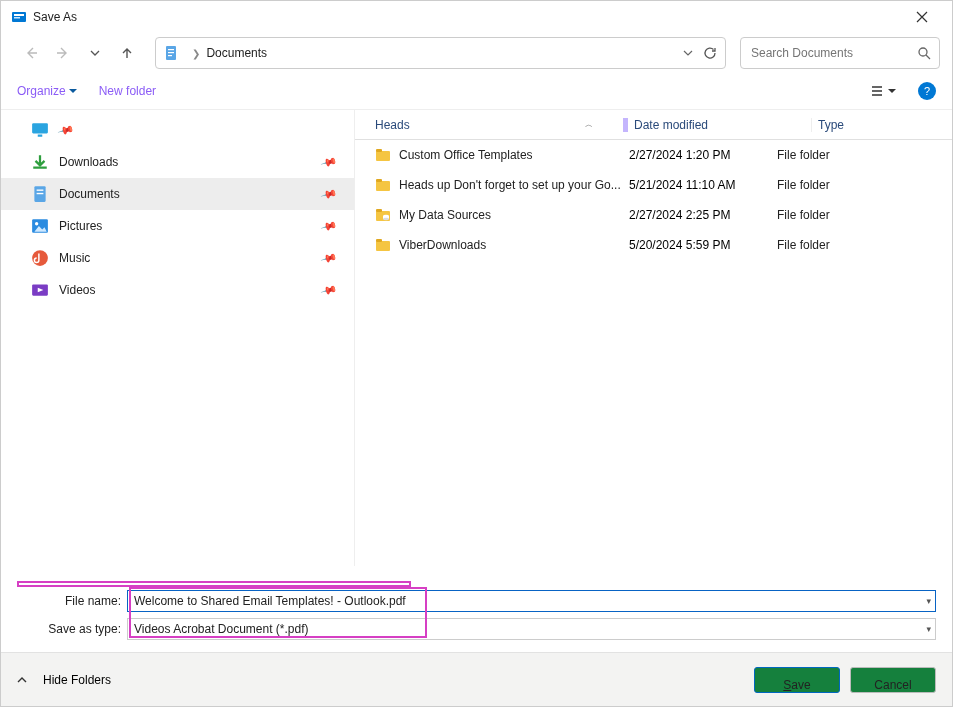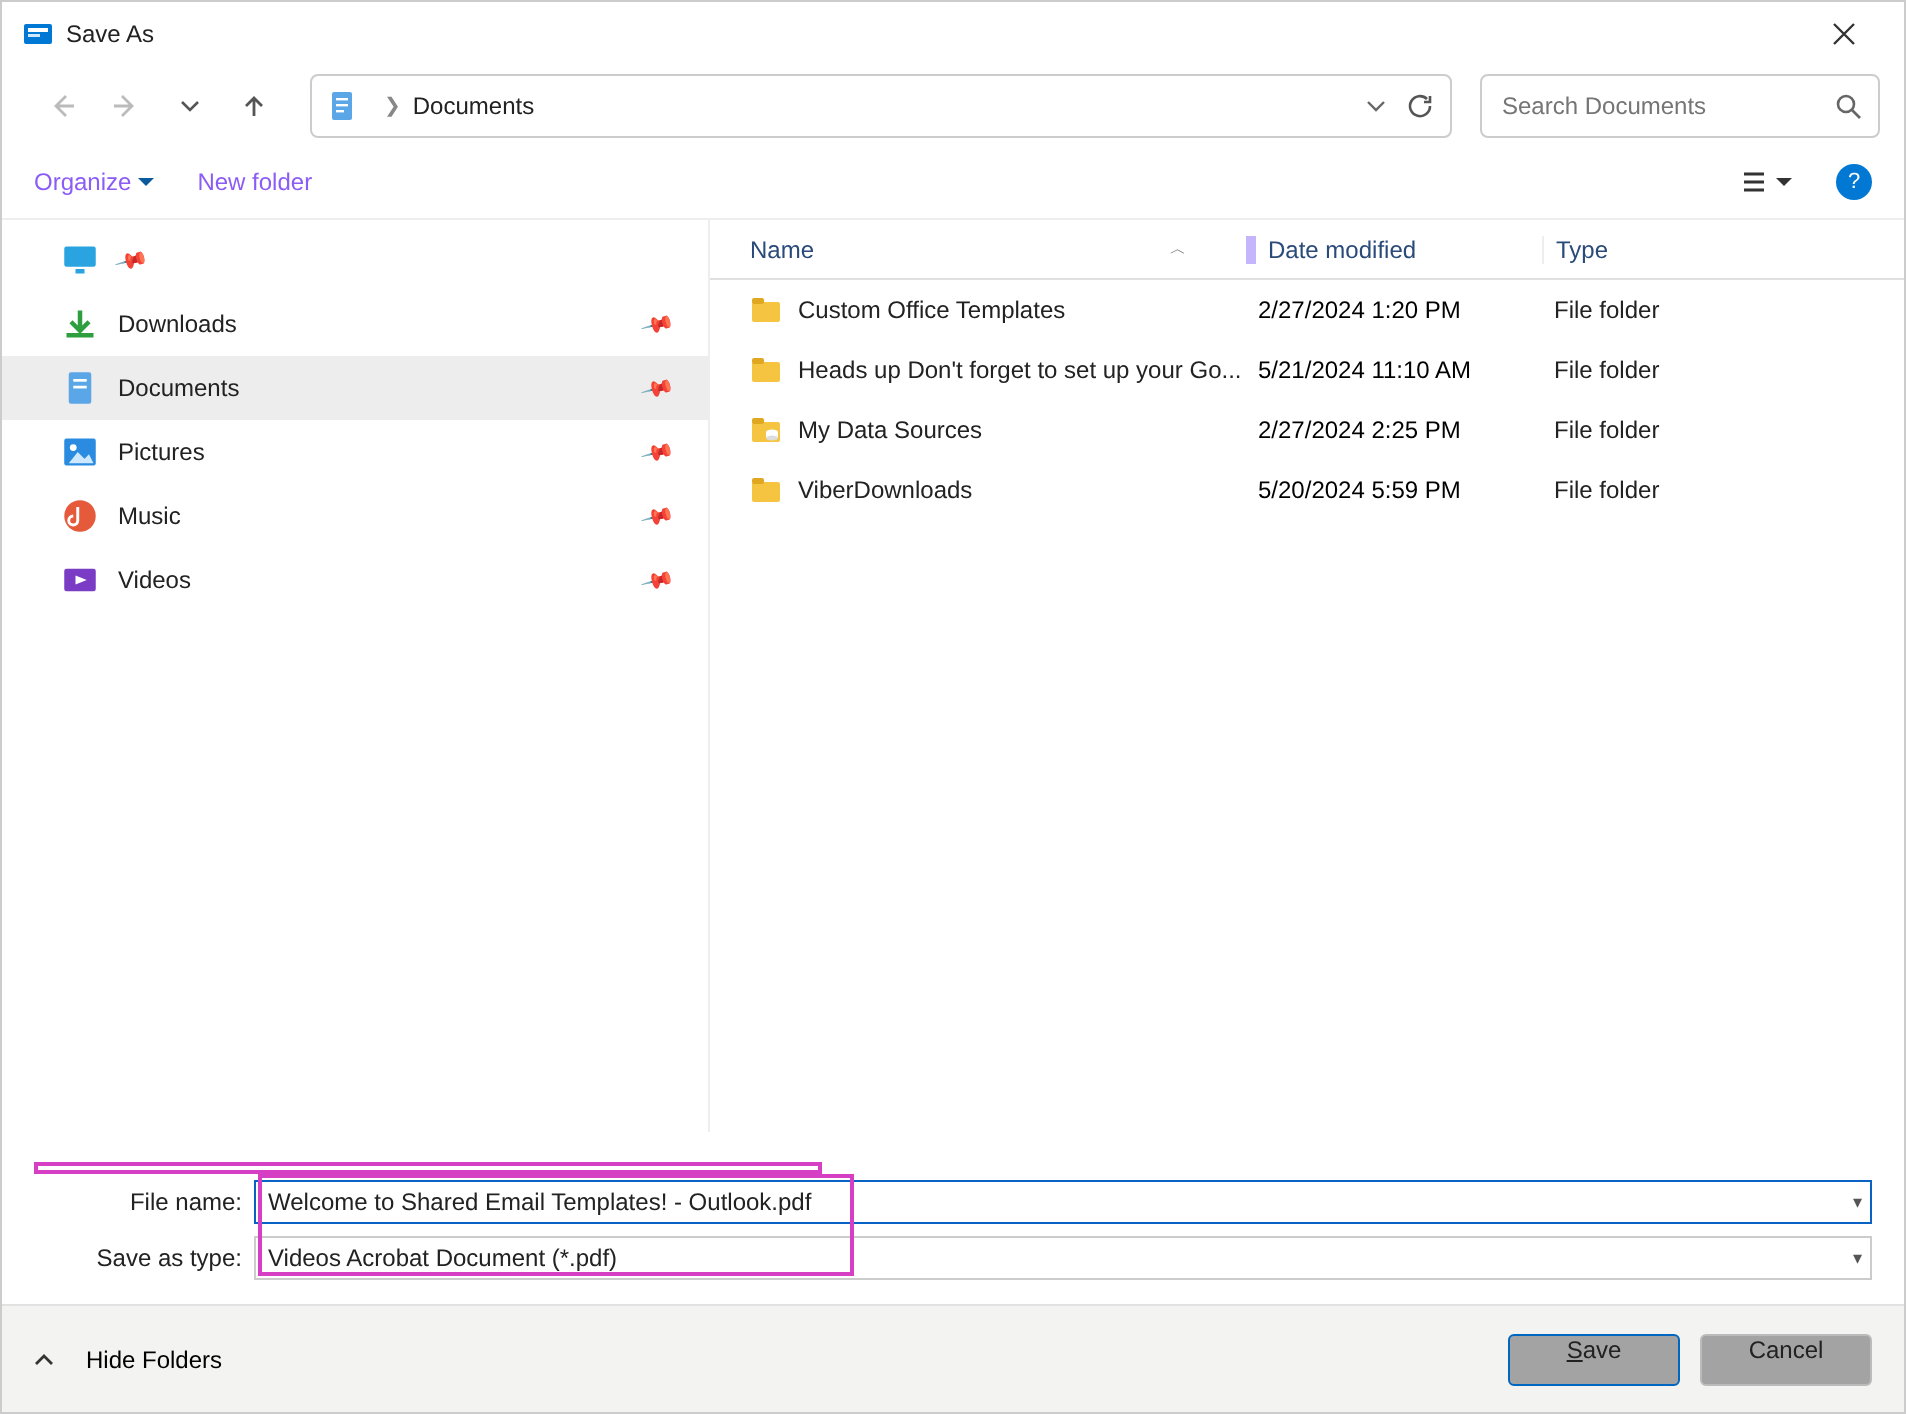--- a/index.html
+++ b/index.html
@@ -123,21 +123,21 @@
   }
   .cols {
     height: 30px;
     display: flex; align-items: center;
     border-bottom: 1.5px solid #e0e0e0;
     padding-left: 20px;
     color: #2a4a7a;
   }
   .col-name { flex: 0 0 248px; display: flex; align-items: center; }
   .col-date { flex: 0 0 148px; border-left: 5px solid #c4b5fd; padding-left: 6px; }
-  .col-type { flex: 1; border-left: 1px solid #eee; padding-left: 6px; }
+  .col-type { flex: 1; border-left: 1px solid #eee; padding-left: 6px; margin-left: 40px; }
   .sort-ind { margin-left: auto; margin-right: 30px; color: #777; font-size: 8px; }
   .filelist { flex: 1; overflow: auto; }
   .row {
     height: 30px;
     display: flex; align-items: center;
     padding-left: 20px;
     cursor: default;
   }
   .row .ficon { width: 16px; height: 16px; margin-right: 8px; flex: 0 0 16px; }
   .row .fname { flex: 0 0 224px; white-space: nowrap; overflow: hidden; text-overflow: ellipsis; }
@@ -180,22 +180,22 @@
     display: flex; align-items: center;
     padding: 0 16px;
   }
   .hide-folders { display: flex; align-items: center; gap: 16px; cursor: pointer; color: #000000; }
   .footer .spacer { flex: 1; }
   .btn {
     min-width: 86px;
     height: 26px;
     border: 1px solid #bbb;
     border-radius: 3px;
-    background: #a3a3a3;
-    display: flex; align-items: flex-start; justify-content: center;
+    background: #15803d;
+    display: flex; align-items: flex-end; justify-content: center;
     margin-left: 10px;
     cursor: pointer;
     padding: 0 14px;
   }
   .btn.primary { border: 1px solid #0067c0; }
   .underline-first::first-letter { text-decoration: underline; }
   .mini-svg { display: block; }
 </style>
 </head>
 <body>
@@ -336,21 +336,21 @@
           <path d="M6 6 L11 8 L6 10 Z" fill="#fff"></path>
         </svg>
       <span class="label">Videos</span>
       <span class="pin">📌</span>
     </div>
   </div>
 
   <div class="main">
     <div class="cols">
       <div class="col-name">
-        <span>Name</span>
+        <span>Heads</span>
         <span class="sort-ind">︿</span>
       </div>
       <div class="col-date"><span>Date modified</span></div>
       <div class="col-type"><span>Type</span></div>
     </div>
     <div class="filelist" id="filelist">
         <div class="row">
           <svg class="ficon mini-svg" viewBox="0 0 16 16">
             <rect x="1" y="4" width="14" height="10" rx="1" fill="#f5c542"></rect>
             <rect x="1" y="2" width="6" height="3" rx="1" fill="#e0a820"></rect>

